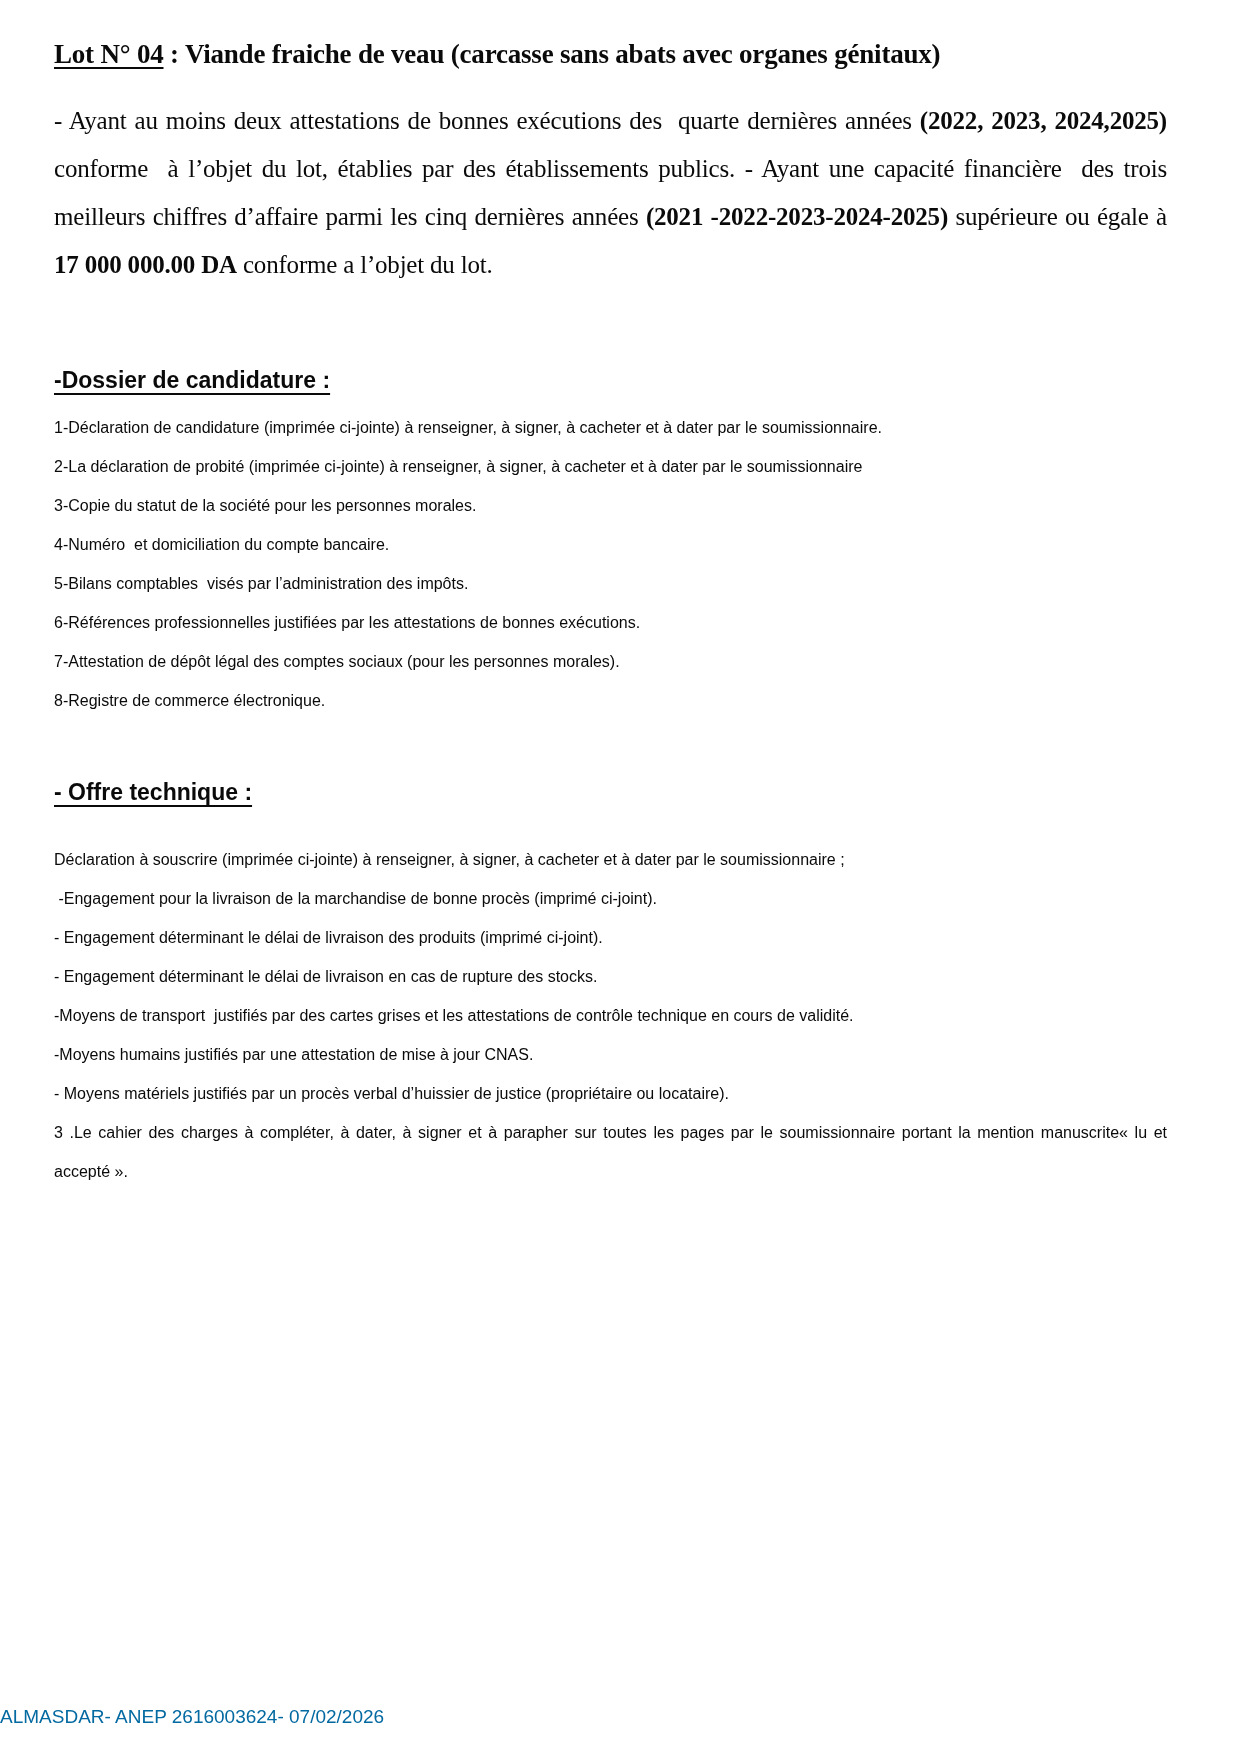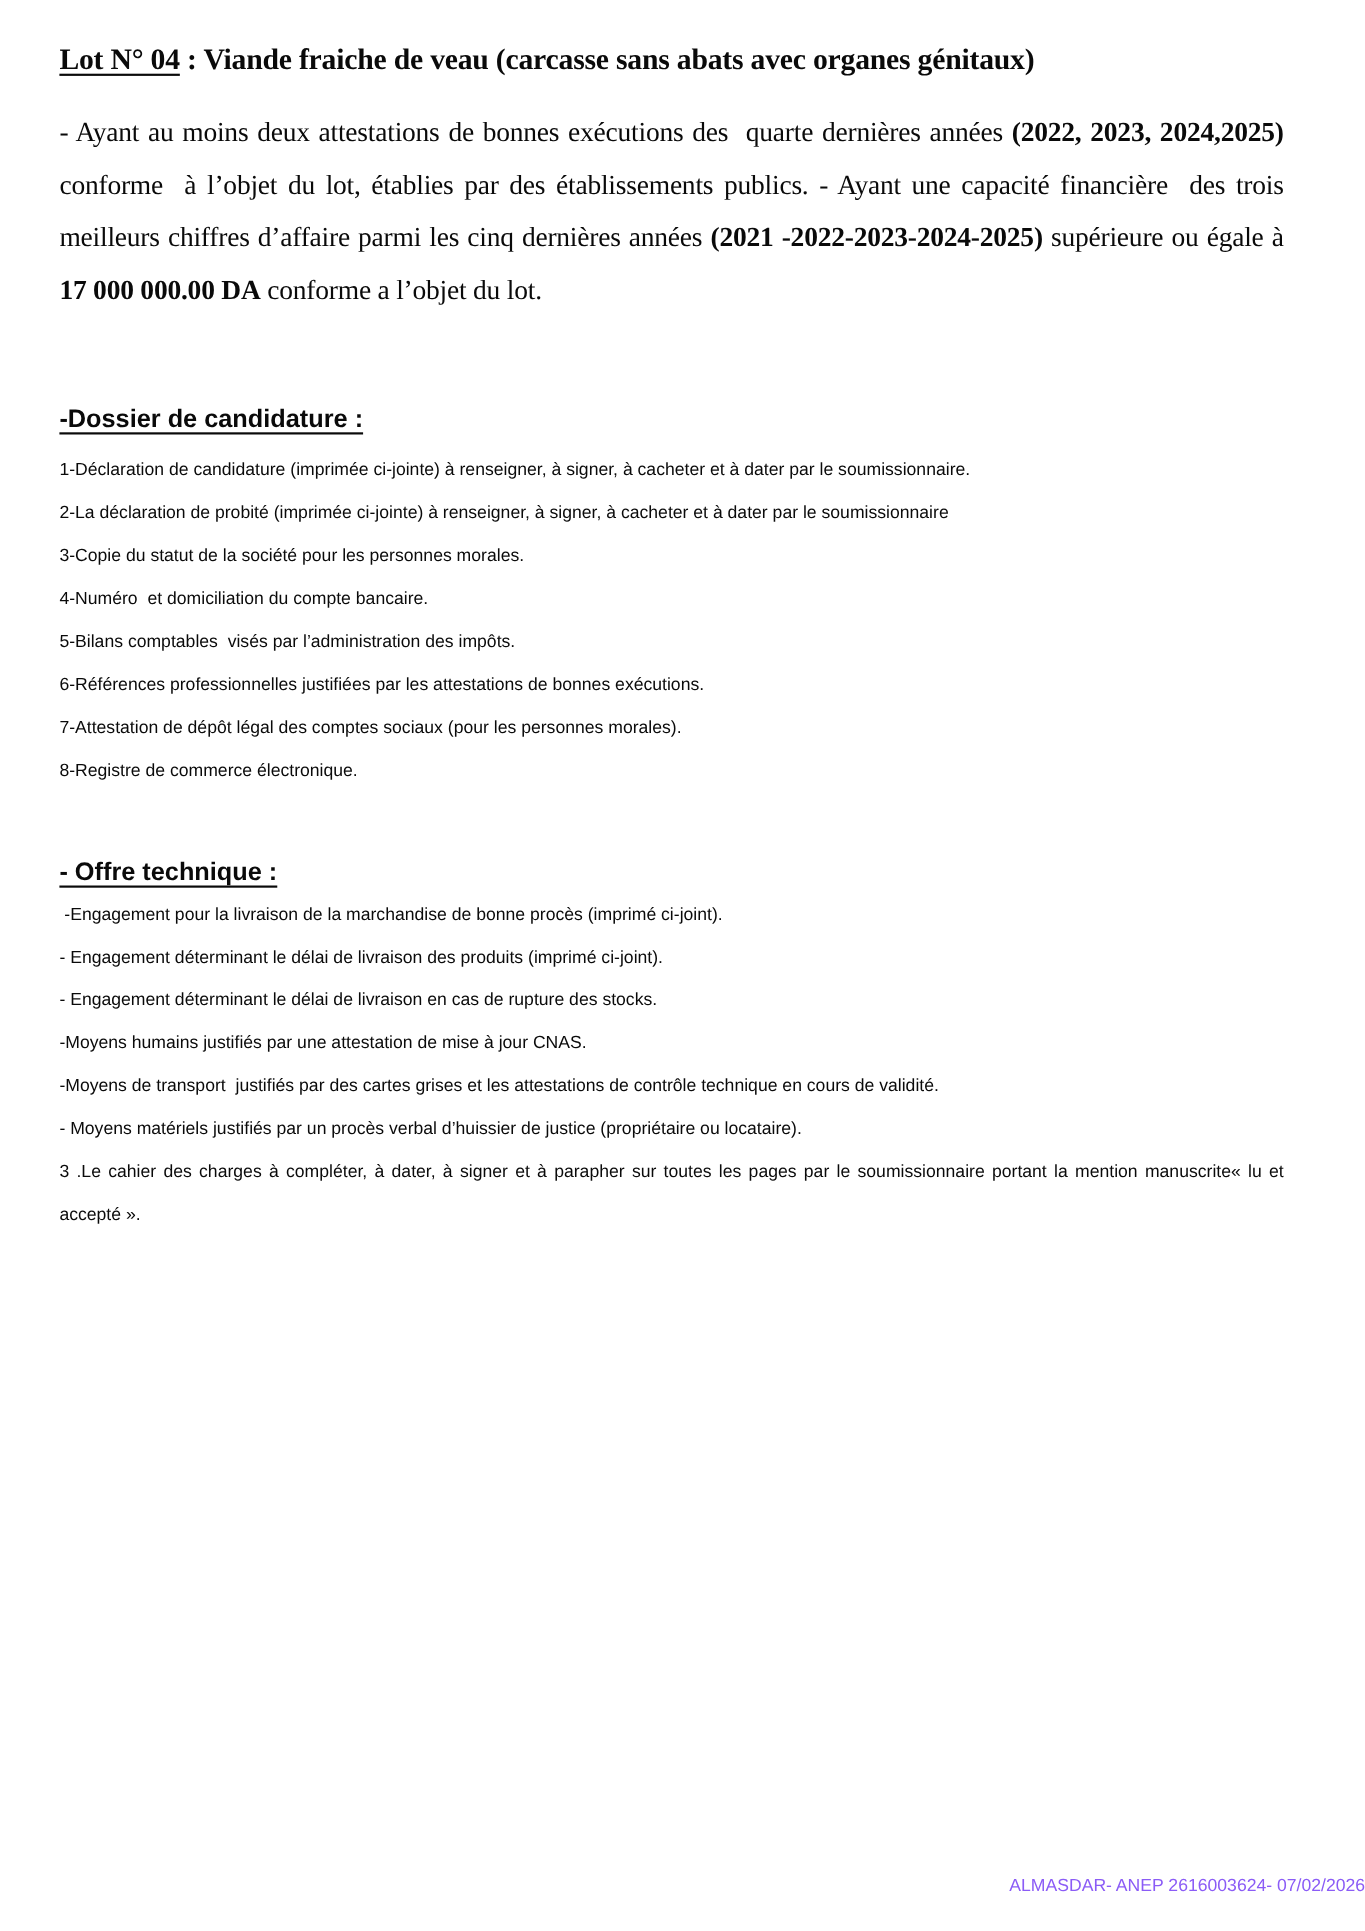--- a/index.html
+++ b/index.html
@@ -51,23 +51,23 @@
     text-align: justify;
     white-space: pre-wrap;
   }
   .first-item { margin-top: 8px; }
   .first-tech { margin-top: 28px; }
   .footer-note {
     position: absolute;
     left: 0;
     right: 0;
     top: 1706px;
-    text-align: right;
-    font-size: 16px;
-    color: #8b5cf6;
+    text-align: left;
+    font-size: 19px;
+    color: #0369a1;
   }
 </style>
 </head>
 <body>
 
 <div class="page">
 
   <h1 class="doc-title"><span class="underlined">Lot N° 04</span><span> : Viande fraiche de veau (carcasse sans abats avec organes génitaux)</span></h1>
 
   <p class="intro"><span>- Ayant au moins deux attestations de bonnes exécutions des  quarte dernières années </span><b>(2022, 2023, 2024,2025)</b><span>  conforme  à l’objet du lot, établies par des établissements publics. - Ayant une capacité financière  des trois meilleurs chiffres d’affaire parmi les cinq dernières années </span><b>(2021 -2022-2023-2024-2025)</b><span> supérieure ou égale à </span><b>17 000 000.00 DA</b><span> conforme a l’objet du lot.</span></p>
@@ -78,23 +78,24 @@
   <p class="doc-line">2-La déclaration de probité (imprimée ci-jointe) à renseigner, à signer, à cacheter et à dater par le soumissionnaire</p>
   <p class="doc-line">3-Copie du statut de la société pour les personnes morales.</p>
   <p class="doc-line">4-Numéro  et domiciliation du compte bancaire.</p>
   <p class="doc-line">5-Bilans comptables  visés par l’administration des impôts.</p>
   <p class="doc-line">6-Références professionnelles justifiées par les attestations de bonnes exécutions.</p>
   <p class="doc-line">7-Attestation de dépôt légal des comptes sociaux (pour les personnes morales).</p>
   <p class="doc-line">8-Registre de commerce électronique.</p>
 
   <h2 class="section-heading heading-technique">- Offre technique :</h2>
 
+  <p class="doc-line first-tech">Déclaration à souscrire (imprimée ci-jointe) à renseigner, à signer, à cacheter et à dater par le soumissionnaire ;</p>
   <p class="doc-line"> -Engagement pour la livraison de la marchandise de bonne procès (imprimé ci-joint).</p>
   <p class="doc-line">- Engagement déterminant le délai de livraison des produits (imprimé ci-joint).</p>
   <p class="doc-line">- Engagement déterminant le délai de livraison en cas de rupture des stocks.</p>
+  <p class="doc-line">-Moyens de transport  justifiés par des cartes grises et les attestations de contrôle technique en cours de validité.</p>
   <p class="doc-line">-Moyens humains justifiés par une attestation de mise à jour CNAS.</p>
-  <p class="doc-line">-Moyens de transport  justifiés par des cartes grises et les attestations de contrôle technique en cours de validité.</p>
   <p class="doc-line">- Moyens matériels justifiés par un procès verbal d’huissier de justice (propriétaire ou locataire).</p>
   <p class="doc-line">3 .Le cahier des charges à compléter, à dater, à signer et à parapher sur toutes les pages par le soumissionnaire portant la mention manuscrite« lu et accepté ».</p>
 
   <div class="footer-note">ALMASDAR- ANEP 2616003624- 07/02/2026</div>
 
 </div>
 
 </body></html>

